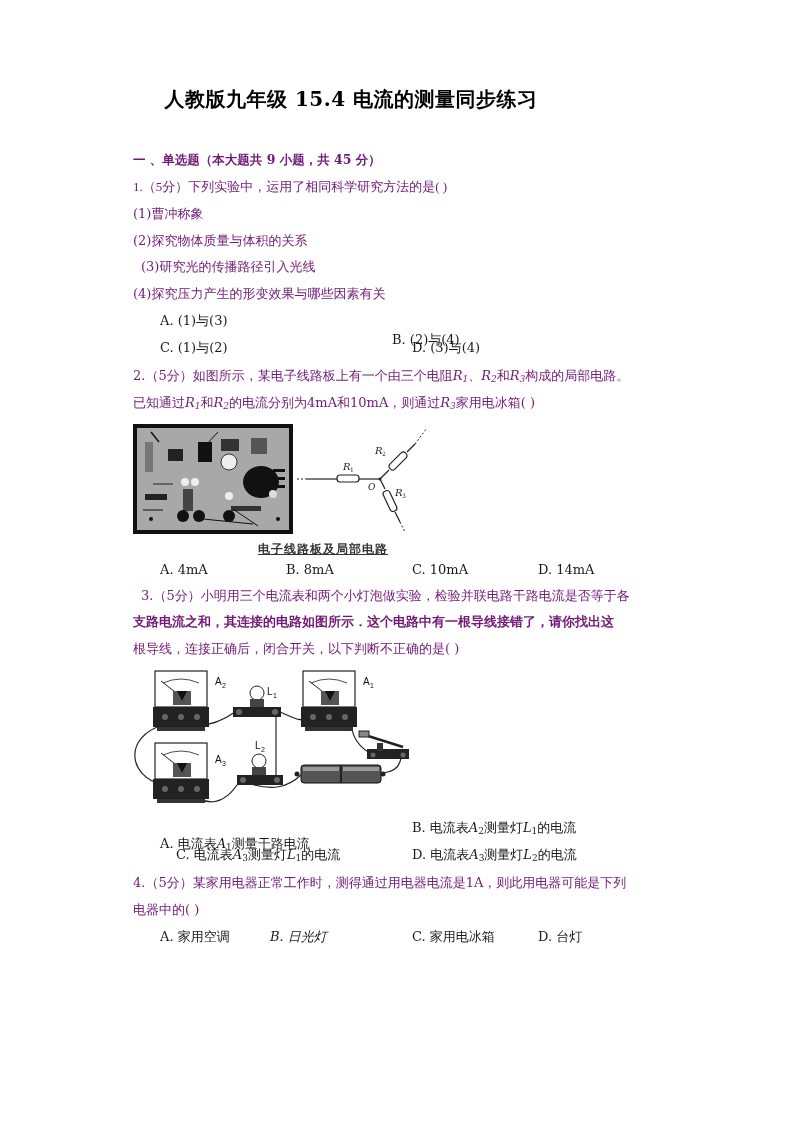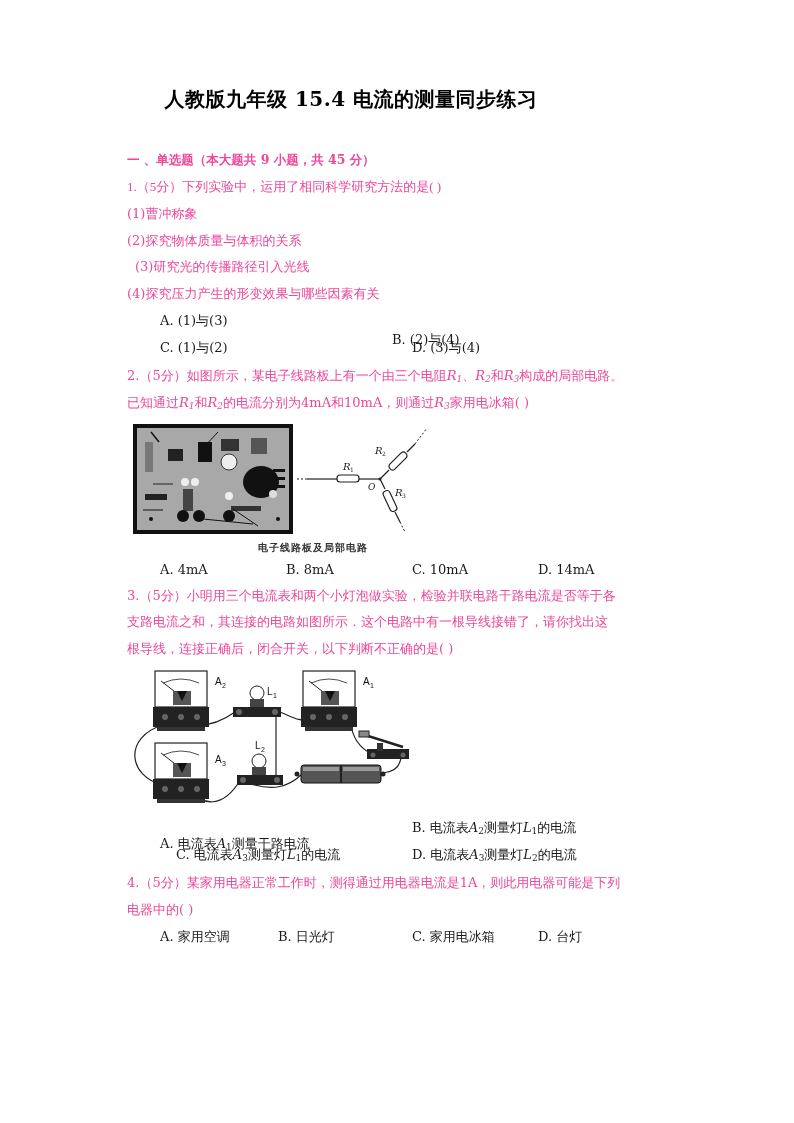--- a/index.html
+++ b/index.html
@@ -1,26 +1,26 @@
 <!DOCTYPE html>
 <html><head>
 <meta charset="utf-8">
 <style>
   html, body { margin:0; padding:0; background:#ffffff; }
   body { width:794px; height:1123px; position:relative; overflow:hidden;
          font-family:"DejaVu Serif", "Liberation Serif", serif; color:#111; }
   .title { position:absolute; top:86px; left:0; width:702px; text-align:center;
            font-size:20px; font-weight:bold; letter-spacing:0.5px; color:#000; }
-  .line { position:absolute; left:127px; font-size:13px; line-height:16px; white-space:nowrap; color:#ec4899; }
+  .line { position:absolute; left:133px; font-size:13px; line-height:16px; white-space:nowrap; color:#701a75; }
   .section { font-size:12.5px; font-weight:bold; }
   .opt { position:absolute; font-size:13px; line-height:16px; white-space:nowrap; color:#1a1a1a; }
   .it { font-style:italic; font-family:"DejaVu Serif", serif; }
   sub { font-size:9px; vertical-align:-2px; }
   .figure { position:absolute; }
-  .caption { position:absolute; font-size:10px; font-weight:bold; color:#333; letter-spacing:1px; }
+  .caption { position:absolute; font-size:12px; font-weight:bold; color:#333; letter-spacing:1px;text-decoration:underline; }
 </style>
 </head>
 <body>
 
 <div>
 
   <div class="title">人教版九年级 15.4 电流的测量同步练习</div>
 
   <div class="line section" style="top:152px;">一 、单选题（本大题共 9 小题，共 45 分）</div>
 
@@ -108,24 +108,24 @@
     </svg>
   </div>
 
   <div class="caption" style="top:541px; left:258px;">电子线路板及局部电路</div>
 
   <div class="opt" style="top:562px; left:160px;"><span>A.</span> <span>4mA</span></div>
   <div class="opt" style="top:562px; left:286px;"><span>B.</span> <span>8mA</span></div>
   <div class="opt" style="top:562px; left:412px;"><span>C.</span> <span>10mA</span></div>
   <div class="opt" style="top:562px; left:538px;"><span>D.</span> <span>14mA</span></div>
 
-  <div class="line" style="top:588px;">
+  <div class="line" style="top:588px;margin-left:8px;">
     <span>3.</span><span>（5分）</span><span>小明用三个电流表和两个小灯泡做实验，检验并联电路干路电流是否等于各</span>
   </div>
-  <div class="line" style="top:614px;">支路电流之和，其连接的电路如图所示．这个电路中有一根导线接错了，请你找出这</div>
+  <div class="line" style="top:614px;font-weight:bold;">支路电流之和，其连接的电路如图所示．这个电路中有一根导线接错了，请你找出这</div>
   <div class="line" style="top:641px;">根导线，连接正确后，闭合开关，以下判断不正确的是( )</div>
 
   <div class="figure" style="left:133px; top:667px; width:285px; height:142px;">
     <svg width="285" height="142" viewBox="0 0 285 142">
 
       <path d="M30 58 C -10 70, -5 110, 30 118" fill="none" stroke="#222" stroke-width="1.2"></path>
       <path d="M60 58 C 80 60, 95 50, 102 45" fill="none" stroke="#222" stroke-width="1.2"></path>
       <path d="M147 45 C 160 50, 165 55, 178 52" fill="none" stroke="#222" stroke-width="1.2"></path>
       <line x1="143" y1="46" x2="143" y2="110" stroke="#222" stroke-width="1.2"></line>
       <path d="M218 58 C 220 70, 225 80, 240 88" fill="none" stroke="#222" stroke-width="1.2"></path>
@@ -222,17 +222,17 @@
   <div class="opt" style="top:820px; left:412px;"><span>B.</span> <span>电流表</span><span class="it">A</span><sub>2</sub><span>测量灯</span><span class="it">L</span><sub>1</sub><span>的电流</span></div>
   <div class="opt" style="top:847px; left:160px;margin-left:16px;"><span>C.</span> <span>电流表</span><span class="it">A</span><sub>3</sub><span>测量灯</span><span class="it">L</span><sub>1</sub><span>的电流</span></div>
   <div class="opt" style="top:847px; left:412px;"><span>D.</span> <span>电流表</span><span class="it">A</span><sub>3</sub><span>测量灯</span><span class="it">L</span><sub>2</sub><span>的电流</span></div>
 
   <div class="line" style="top:875px;">
     <span>4.</span><span>（5分）</span><span>某家用电器正常工作时，测得通过用电器电流是1A，则此用电器可能是下列</span>
   </div>
   <div class="line" style="top:902px;">电器中的( )</div>
 
   <div class="opt" style="top:929px; left:160px;"><span>A.</span> <span>家用空调</span></div>
-  <div class="opt" style="top:929px; left:278px;"><span>B.</span> <span>日光灯</span></div>
+  <div class="opt" style="top:929px; left:270px;font-style:italic;"><span>B.</span> <span>日光灯</span></div>
   <div class="opt" style="top:929px; left:412px;"><span>C.</span> <span>家用电冰箱</span></div>
   <div class="opt" style="top:929px; left:538px;"><span>D.</span> <span>台灯</span></div>
 
 </div>
 
 </body></html>

